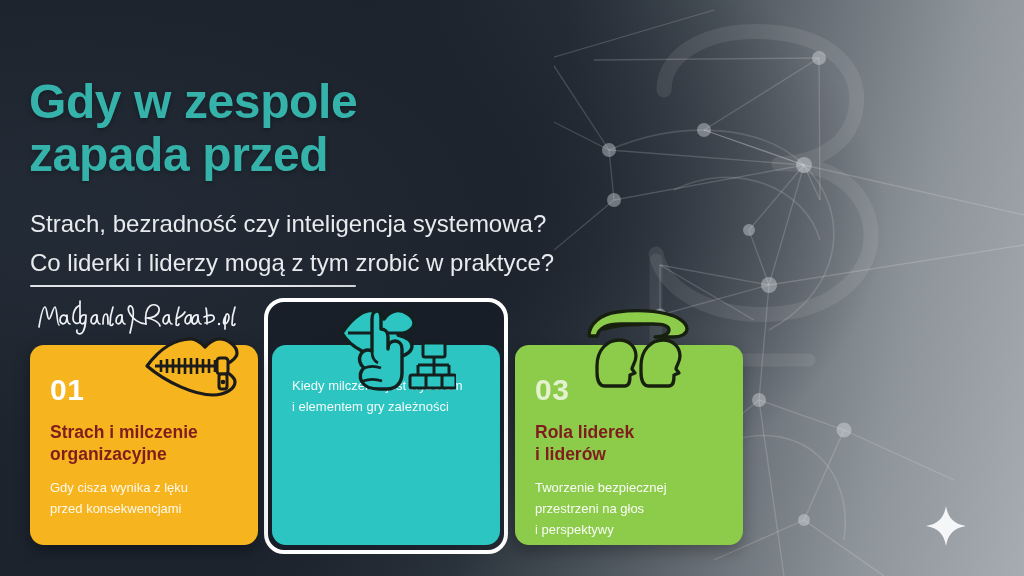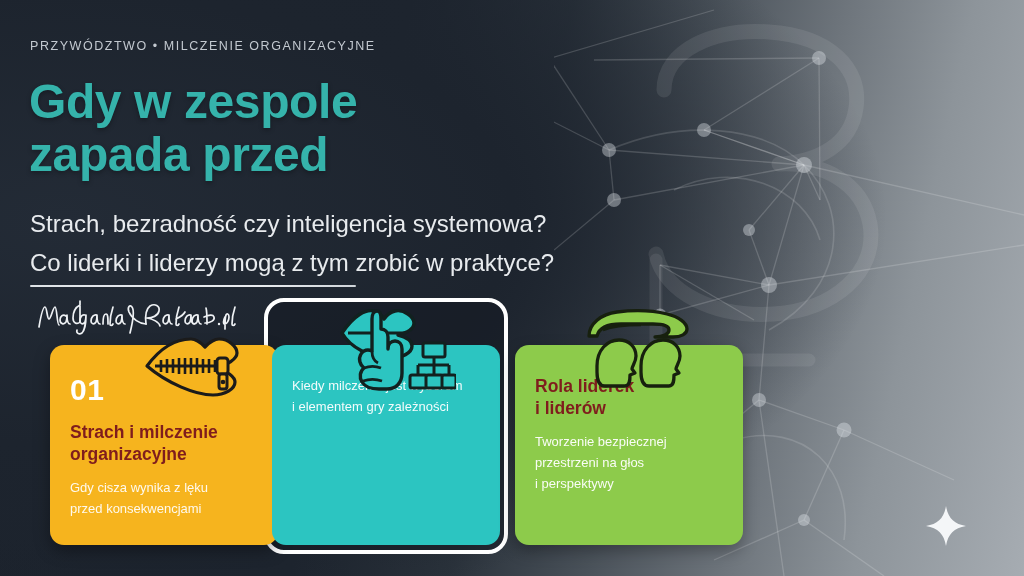--- a/index.html
+++ b/index.html
@@ -73,21 +73,21 @@
     color:#7f1d1d; white-space:pre-line; margin-bottom:11px;
   }
   .card-desc {
     font-size:13px; font-weight:400; line-height:1.64;
     white-space:pre-line;
   }
 
   
   #card-1 { left:30px; top:345px; width:228px; height:200px;
             background:#f6b41e;
-            box-shadow:0 6px 16px rgba(0,0,0,.34);margin-left:20px; }
+            box-shadow:0 6px 16px rgba(0,0,0,.34); }
   #card-1 .card-num  { color:#ffffff; }
   #card-1 .card-desc { color:rgba(255,255,255,.92); }
 
   
   #card-2 { left:272px; top:345px; width:228px; height:200px;
             background:#2cc5c1; }
   #card-2 .card-num  { color:#ffffff; }
   #card-2 .card-desc { color:rgba(255,255,255,.94); }
   .card-ring {
     position:absolute; left:264px; top:298px;
@@ -175,21 +175,20 @@
         <circle cx="250" cy="520" r="6"></circle>
         <circle cx="-20" cy="112" r="6"></circle>
       </g>
     </svg>
 
     <svg class="sparkle" viewBox="0 0 44 44">
       <path d="M22 2 C24 14 30 20 42 22 C30 24 24 30 22 42 C20 30 14 24 2 22 C14 20 20 14 22 2 Z" fill="#f4f6f8"></path>
     </svg>
   </div>
 
-  <div class="eyebrow">PRZYWÓDZTWO  •  MILCZENIE ORGANIZACYJNE</div>
 
   <h1 class="headline">Gdy w zespole
 zapada przed</h1>
 
   <p class="subhead">Strach, bezradność czy inteligencja systemowa?
 Co liderki i liderzy mogą z tym zrobić w praktyce?</p>
 
   <div class="divider"></div>
 
   <svg class="signature" viewBox="0 0 210 46">
@@ -239,20 +238,21 @@
       <div class="card-desc">Gdy cisza wynika z lęku
 przed konsekwencjami</div>
     </div>
 
     <div class="card" id="card-2">
       <div class="card-desc">Kiedy milczenie jest wyborem
 i elementem gry zależności</div>
     </div>
 
     <div class="card" id="card-3">
+      <div class="card-num">03</div>
       <div class="card-title">Rola liderek
 i liderów</div>
       <div class="card-desc">Tworzenie bezpiecznej
 przestrzeni na głos
 i perspektywy</div>
     </div>
 
     <svg class="card-icon" id="icon-1" viewBox="0 0 104 64">
       <path d="M8 31 C22 12 38 4 52 4 C58 4 62 8 66 12 C70 8 74 4 80 4
                C90 4 98 12 98 18 C98 24 88 30 78 33

